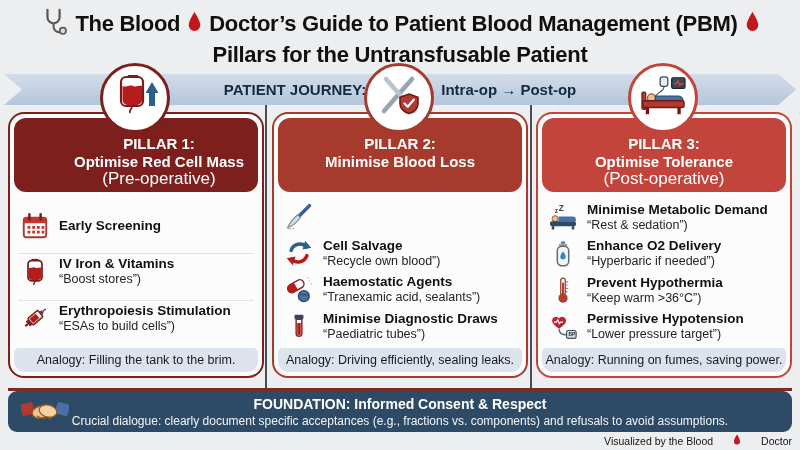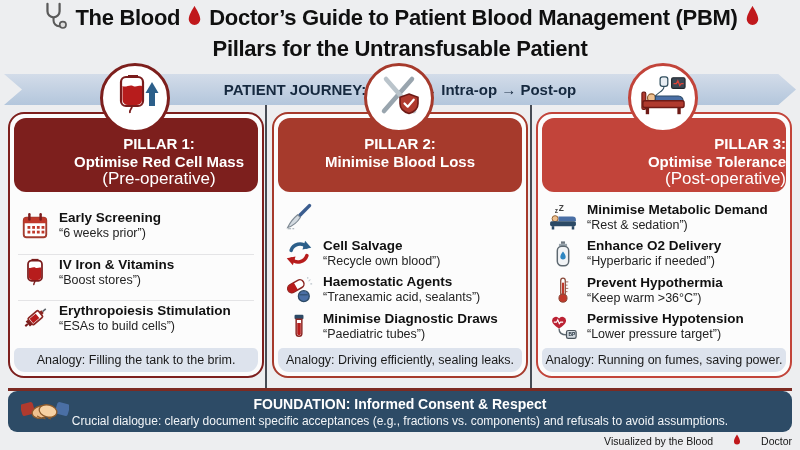--- a/index.html
+++ b/index.html
@@ -1,20 +1,20 @@
 <!DOCTYPE html>
 <html><head>
 <meta charset="utf-8">
 <style>
   * { margin:0; padding:0; box-sizing:border-box; }
   body { font-family:"Liberation Sans", sans-serif; }
   .page { position:relative; width:800px; height:450px; background:#edeef0; overflow:hidden; }
 
   
-  .title-block { position:absolute; top:1px; left:0; width:100%; text-align:center; z-index:5; }
+  .title-block { position:absolute; top:7px; left:0; width:100%; text-align:center; z-index:5; }
   .title-line1 { display:flex; align-items:center; justify-content:center; gap:7px; font-size:22px; font-weight:bold; color:#101010; letter-spacing:-0.3px; }
   .title-line2 { font-size:22px; font-weight:bold; color:#101010; margin-top:1px; letter-spacing:-0.3px; }
 
   
   .journey-arrow { position:absolute; left:4px; top:74px; width:792px; height:31px;
     background:linear-gradient(180deg,#d3dce9 0%,#b3c6dc 100%);
     clip-path:polygon(0 0, calc(100% - 32px) 0, calc(100% - 32px) -40%, 100% 50%, calc(100% - 32px) 140%, calc(100% - 32px) 100%, 0 100%, 18px 50%);
     display:flex; align-items:center; justify-content:center; z-index:1; }
   .journey-label { font-size:15px; font-weight:bold; color:#16293f; }
 
@@ -32,21 +32,21 @@
   
   .pillar { position:absolute; top:112px; width:256px; height:266px; background:#fcfcfc;
     border-radius:16px; display:flex; flex-direction:column; z-index:2; }
   .pillar1 { left:8px;  border:2px solid #7d1f1d; }
   .pillar2 { left:272px; border:2px solid #a63a2c; }
   .pillar3 { left:536px; border:2px solid #c2443a; }
 
   .pillar-header { margin:4px; height:74px; border-radius:12px; color:#fff; text-align:center; padding-top:17px; flex-shrink:0; }
   .pillar1 .pillar-header { background:#7d1f1d;padding-left:46px; }
   .pillar2 .pillar-header { background:#a63a2c; }
-  .pillar3 .pillar-header { background:#c2443a;text-align:right; }
+  .pillar3 .pillar-header { background:#c2443a; }
   .pillar-title, .pillar-subtitle { font-size:15px; font-weight:bold; line-height:18px; }
   .pillar-phase { font-size:17px; line-height:16px; }
 
   .pillar-items { flex:1; display:flex; flex-direction:column; justify-content:space-evenly; padding:2px 8px; }
   .item { display:flex; align-items:center; gap:9px; padding:2px 0; }
   .pillar1 .item + .item { border-top:1px solid #e4e4e6; }
   .item-icon { width:30px; height:30px; flex-shrink:0; display:flex; align-items:center; justify-content:center; margin-left:2px; }
   .item-title { font-size:13.5px; font-weight:bold; color:#111; line-height:16px; }
   .item-detail { font-size:12.5px; color:#232323; line-height:15px; }
 
@@ -162,21 +162,20 @@
                 <rect x="23" y="16" width="3" height="3"></rect>
               <rect x="8" y="21" width="3" height="3"></rect>
                 <rect x="13" y="21" width="3" height="3"></rect>
                 <rect x="18" y="21" width="3" height="3"></rect>
                 <rect x="23" y="21" width="3" height="3"></rect>
             </g>
           </svg>
         </span>
         <div>
           <div class="item-title">Early Screening</div>
-          <div class="item-detail">“6 weeks prior”)</div>
         </div>
       </div>
       <div class="item">
         <span class="item-icon">
           <svg width="28" height="30" viewBox="0 0 32 34">
             <path d="M12 3 h8" stroke="#7a1c1c" stroke-width="2" fill="none"></path>
             <rect x="8" y="4" width="16" height="23" rx="4" fill="#fff" stroke="#7a1c1c" stroke-width="2"></rect>
             <path d="M9 12 c2.5 1.3 5 -1.3 7.5 0 c2.3 1.2 4.5 -0.8 6.5 0.2 V22 a4 4 0 0 1 -4 4 h-6 a4 4 0 0 1 -4 -4 Z" fill="#b71c1c"></path>
             <path d="M16 27 c0 2.5 -2 2.5 -1.3 5" stroke="#7a1c1c" stroke-width="1.6" fill="none"></path>
           </svg>

